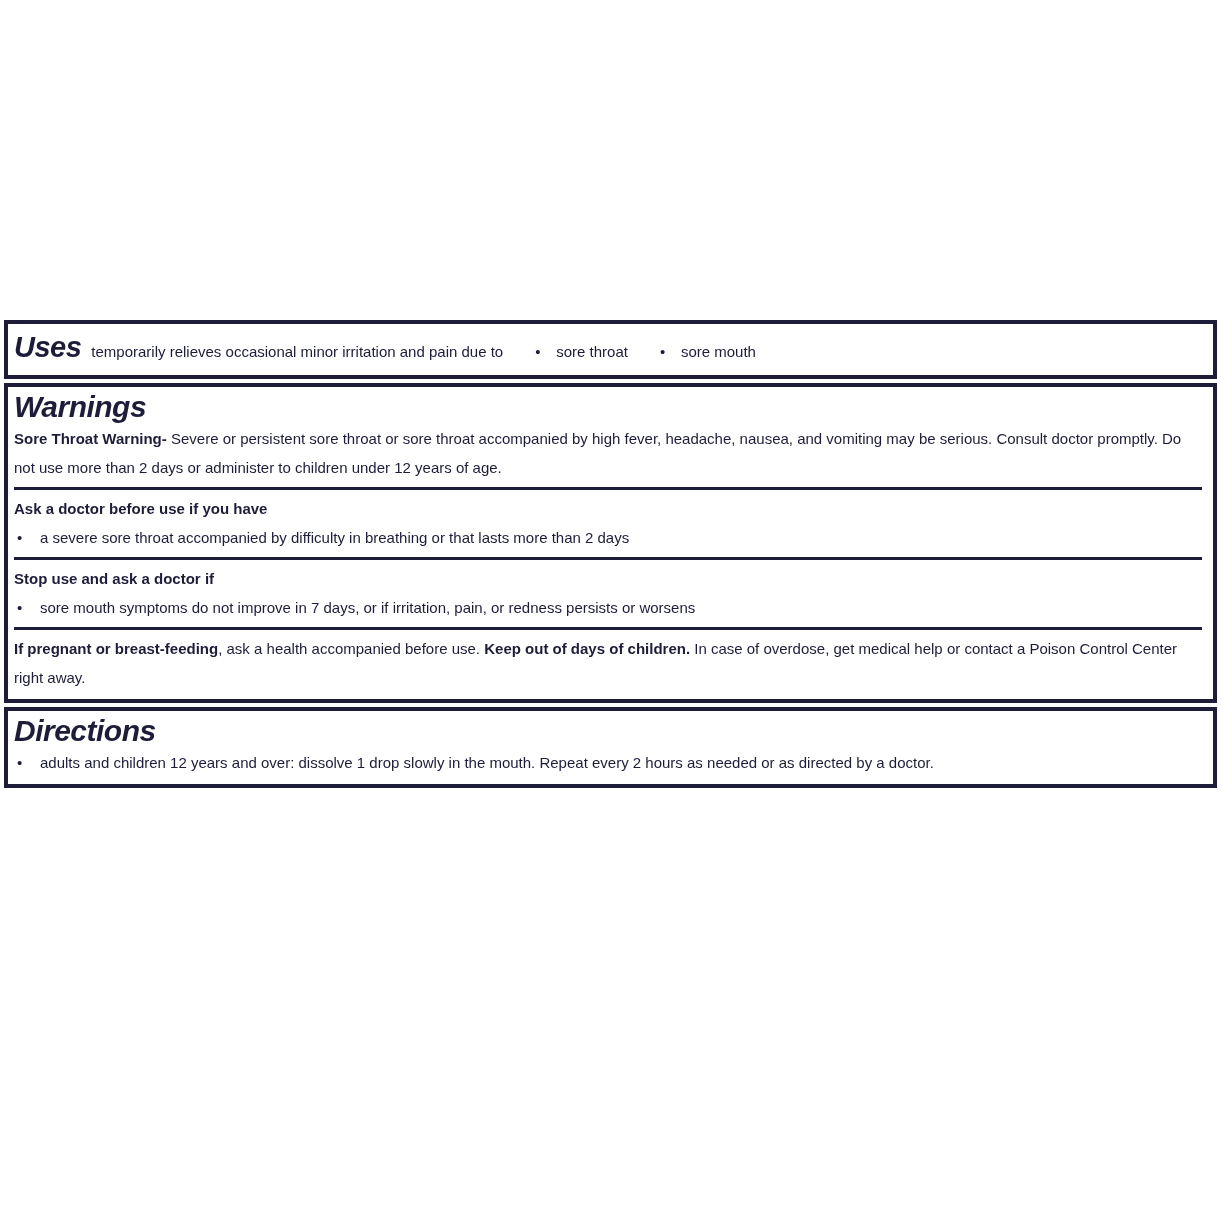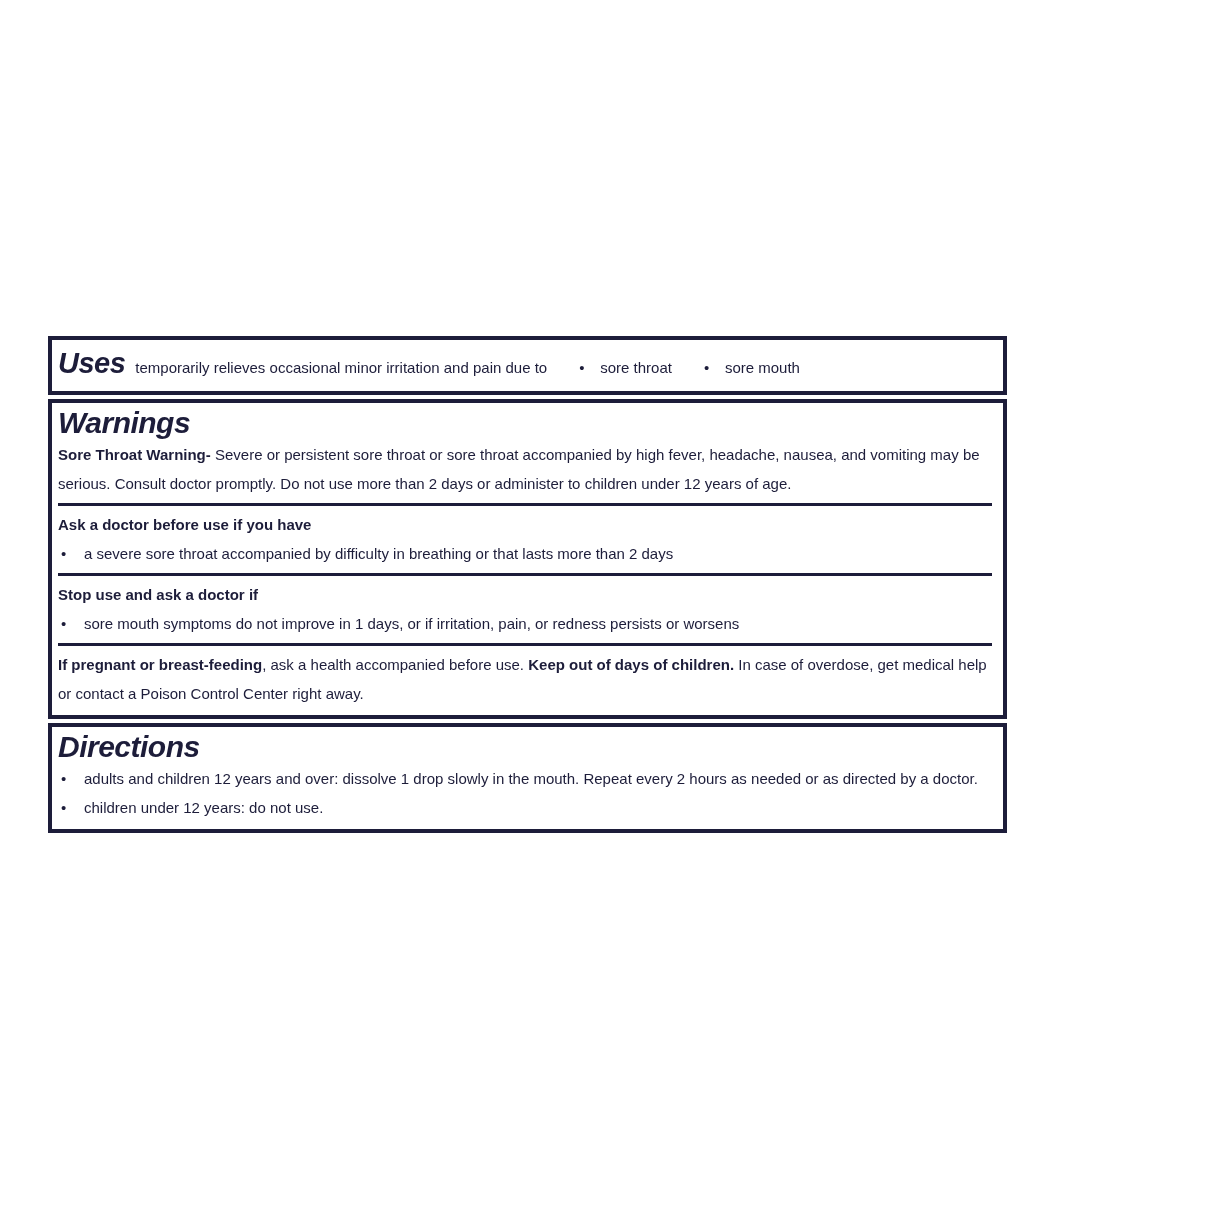--- a/index.html
+++ b/index.html
@@ -10,23 +10,22 @@
   body {
     width: 1221px;
     height: 1221px;
     position: relative;
     font-family: "Liberation Sans", "DejaVu Sans", sans-serif;
     color: #1d1d3a;
   }
   .label-wrap {
     position: absolute;
     left: 4px;
-    top: 336px;
-    width: 959px;
-    margin-left: 44px;
+    top: 320px;
+    width: 1213px;
   }
   .section-box {
     border: 4px solid #1d1d3a;
     background: #ffffff;
     margin-bottom: 4px;
     box-sizing: border-box;
   }
   .uses-box {
     display: flex;
     align-items: baseline;
@@ -103,29 +102,28 @@
       <p class="para body-text"><span class="bold">Sore Throat Warning-</span><span> Severe or persistent sore throat or sore throat accompanied by high fever, headache, nausea, and vomiting may be serious. Consult doctor promptly. Do not use more than 2 days or administer to children under 12 years of age.</span></p>
 
       <hr class="sep">
 
       <div class="body-text bold">Ask a doctor before use if you have</div>
       <div class="body-text bullet-item">a severe sore throat accompanied by difficulty in breathing or that lasts more than 2 days</div>
 
       <hr class="sep">
 
       <div class="body-text bold">Stop use and ask a doctor if</div>
-      <div class="body-text bullet-item">sore mouth symptoms do not improve in 1 days, or if irritation, pain, or redness persists or worsens</div>
+      <div class="body-text bullet-item">sore mouth symptoms do not improve in 7 days, or if irritation, pain, or redness persists or worsens</div>
 
       <hr class="sep">
 
       <p class="para body-text"><span class="bold">If pregnant or breast-feeding</span><span>, ask a health accompanied before use.  </span><span class="bold">Keep out of days of children.</span><span> In case of overdose, get medical help or contact a Poison Control Center right away.</span></p>
     </div>
   </div>
 
   <div class="section-box">
     <div class="content">
       <div class="section-heading">Directions</div>
       <div class="body-text bullet-item">adults and children 12 years and over: dissolve 1 drop slowly in the mouth. Repeat every 2 hours as needed or as directed by a doctor.</div>
-      <div class="body-text bullet-item">children under 12 years: do not use.</div>
     </div>
   </div>
 
 </div>
 
 </body></html>

